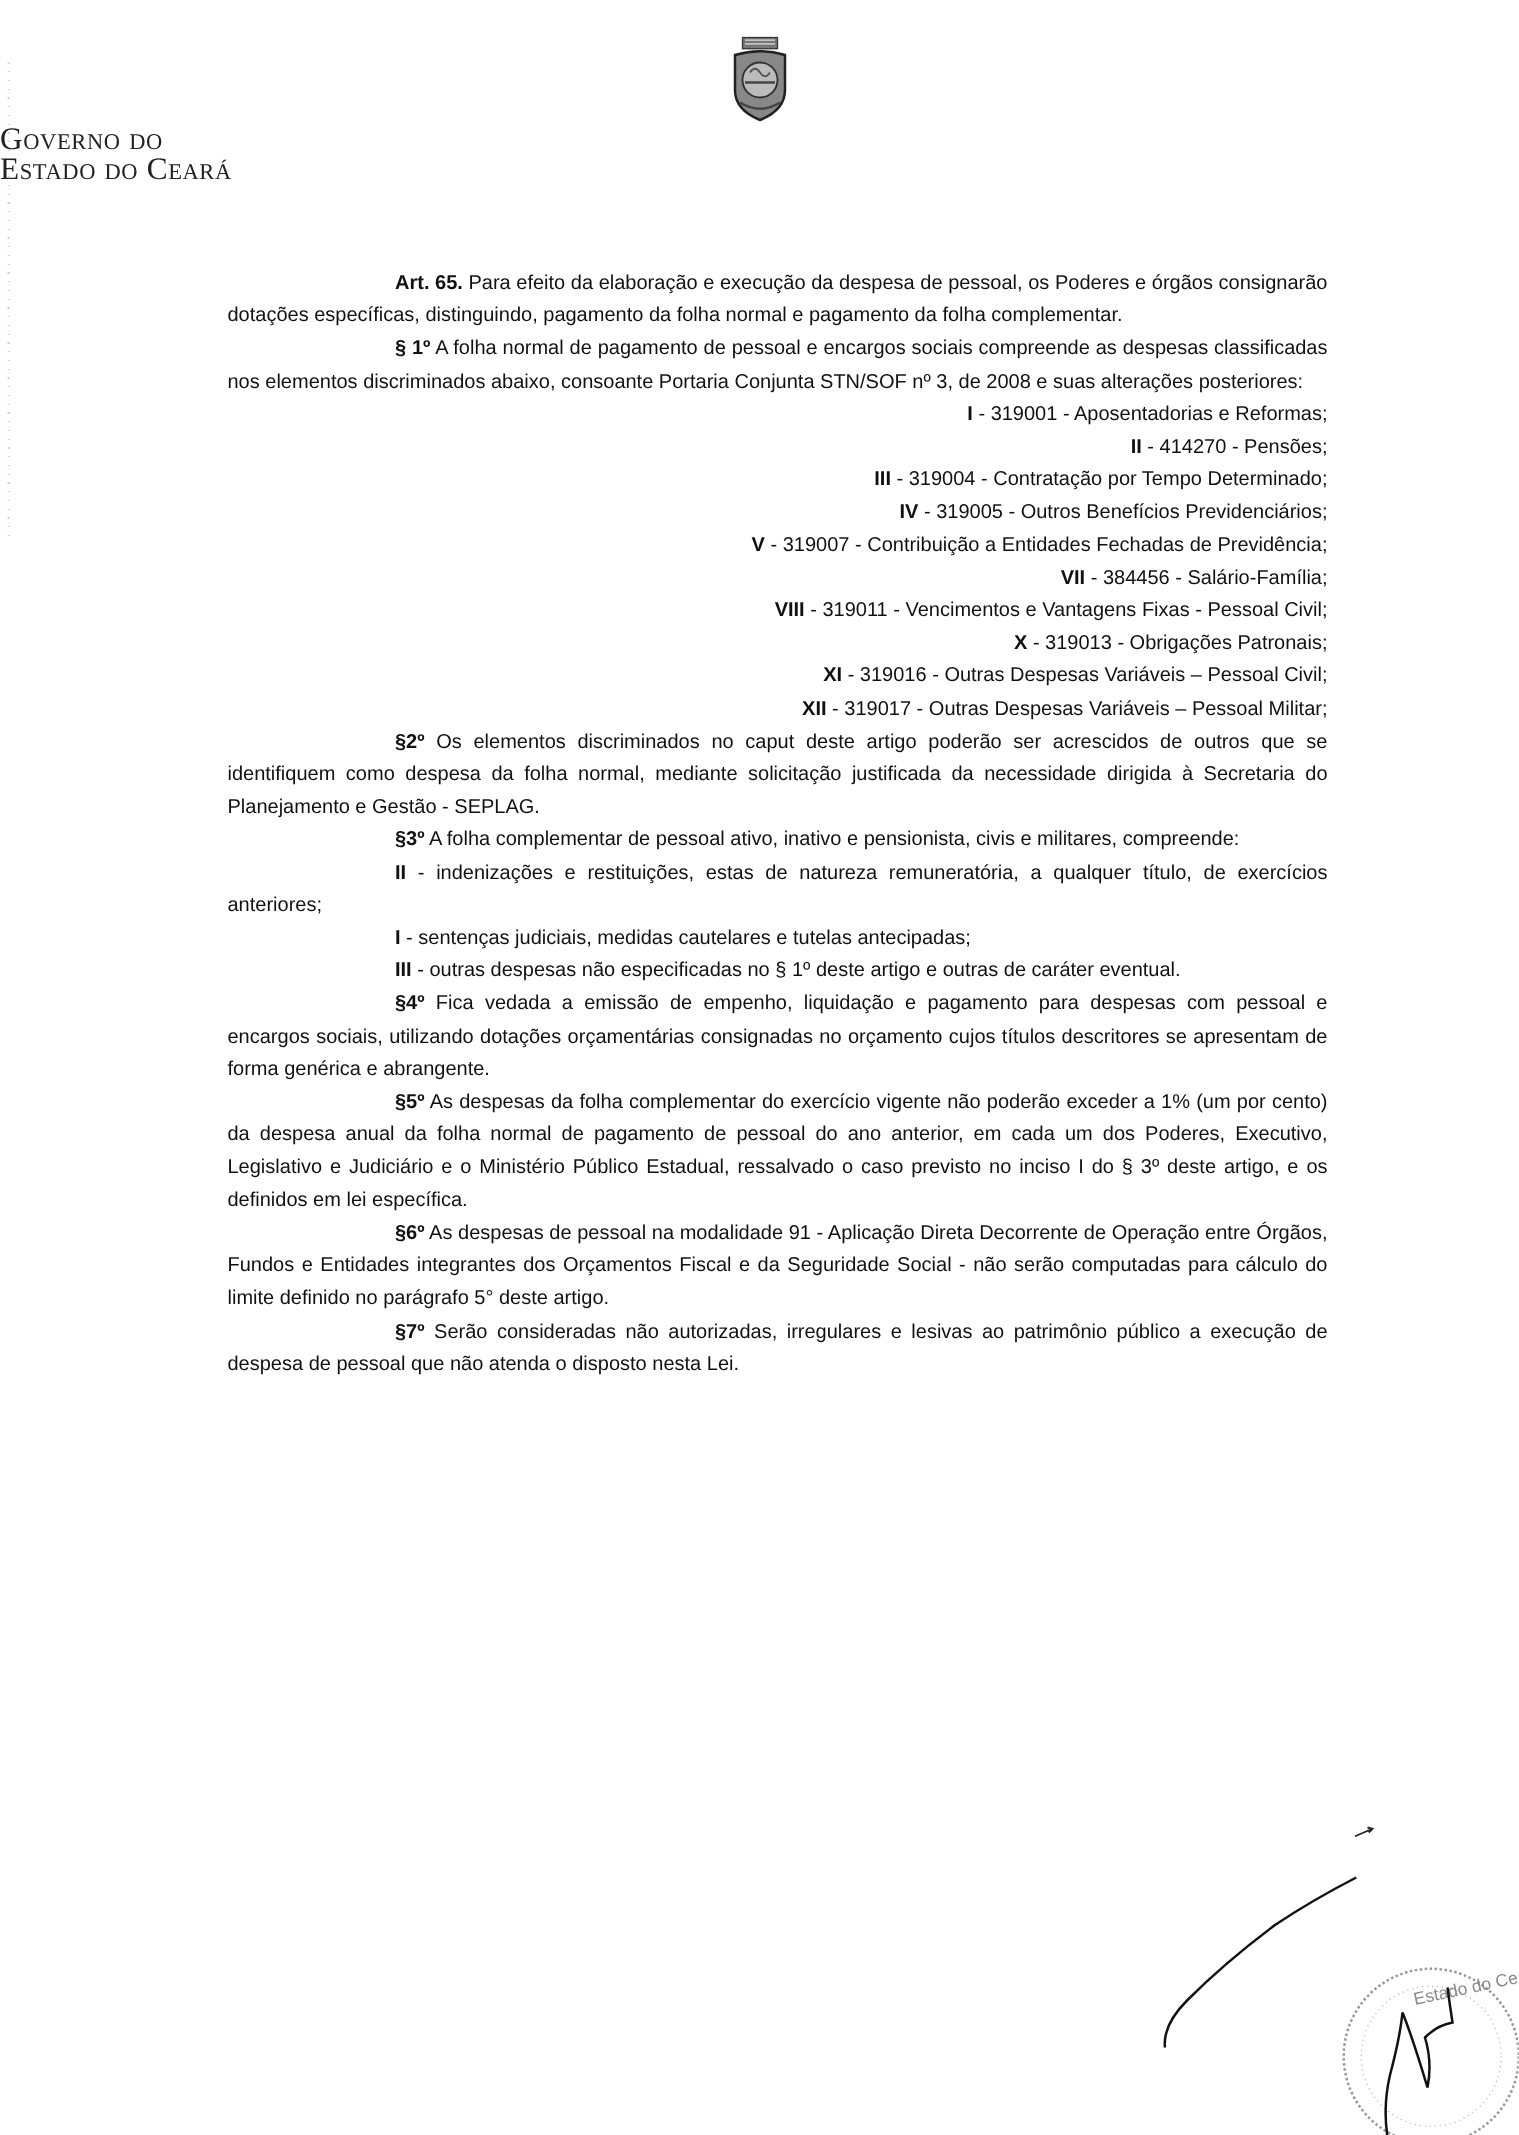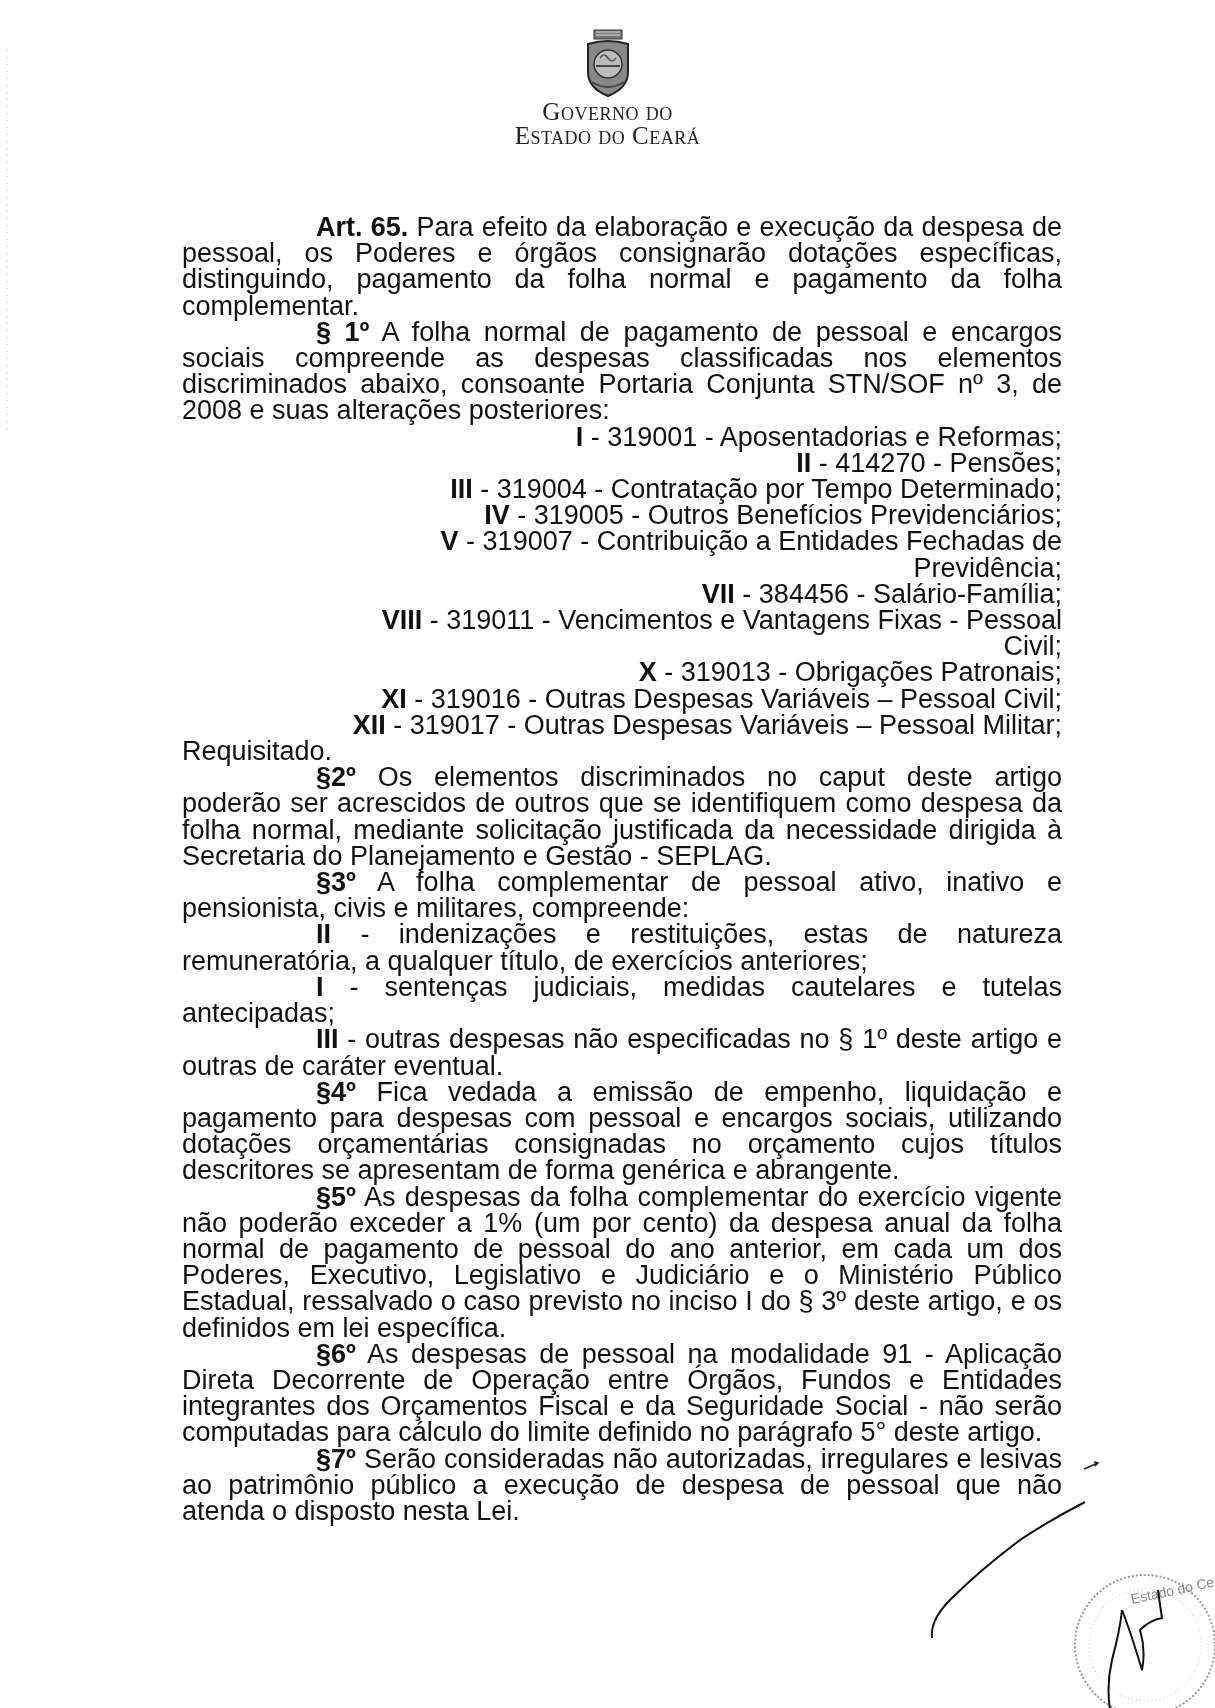--- a/index.html
+++ b/index.html
@@ -3,26 +3,26 @@
 <meta charset="utf-8">
 <style>
   html, body { margin: 0; padding: 0; background: #ffffff; }
   body {
     width: 1215px; height: 1708px; position: relative; overflow: hidden;
     font-family: "Liberation Sans", sans-serif; color: #111;
   }
   .scan-noise { position: absolute; left: 6px; top: 50px; width: 2px; height: 380px;
     background: repeating-linear-gradient(to bottom, #bbb 0 1px, transparent 1px 7px); opacity: .6; }
 
-  .header { position: absolute; left: 0; width: 1215px; top: 28px; text-align: center; }
+  .header { position: absolute; left: 0; width: 1215px; top: 28px; text-align: left; }
   .crest { display: block; margin: 0 auto; width: 52px; height: 72px; }
   .gov-line { font-family: "Liberation Serif", serif; font-size: 25px; line-height: 24px; letter-spacing: 0.5px; color: #222; font-variant: small-caps; }
 
   .doc { position: absolute; left: 182px; top: 214px; width: 880px;
-    font-size: 27px; line-height: 26.2px; }
+    font-size: 16px; line-height: 26.2px; }
   .p { margin: 0; text-align: justify; }
   .p.indent { text-indent: 134px; }
   .li { margin: 0; padding-left: 134px; text-align: right; }
   .li.j { text-align: justify; text-align-last: justify; }
   .cont { margin: 0; }
   b { font-weight: bold; }
 
   .signature { position: absolute; left: 880px; top: 1500px; width: 250px; height: 140px; }
   .seal { position: absolute; left: 1050px; top: 1560px; width: 170px; height: 160px; }
   .tick { position: absolute; left: 1082px; top: 1460px; width: 20px; height: 10px; }
@@ -56,21 +56,20 @@
     <p class="li"><b>I</b><span> - 319001 - Aposentadorias e Reformas;</span></p>
     <p class="li"><b>II</b><span> - 414270 - Pensões;</span></p>
     <p class="li"><b>III</b><span> - 319004 - Contratação por Tempo Determinado;</span></p>
     <p class="li"><b>IV</b><span> - 319005 - Outros Benefícios Previdenciários;</span></p>
     <p class="li"><b>V</b><span> - 319007 - Contribuição a Entidades Fechadas de Previdência;</span></p>
     <p class="li"><b>VII</b><span> - 384456 - Salário-Família;</span></p>
     <p class="li"><b>VIII</b><span> - 319011 - Vencimentos e Vantagens Fixas - Pessoal Civil;</span></p>
     <p class="li"><b>X</b><span> - 319013 - Obrigações Patronais;</span></p>
     <p class="li"><b>XI</b><span> - 319016 - Outras Despesas Variáveis – Pessoal Civil;</span></p>
     <p class="li"><b>XII</b><span> - 319017 - Outras Despesas Variáveis – Pessoal Militar;</span></p>
-    <p class="cont">Requisitado.</p>
   </div>
 
   <p class="p indent"><b>§2º</b><span> Os elementos discriminados no caput deste artigo poderão ser acrescidos de outros que se identifiquem como despesa da folha normal, mediante solicitação justificada da necessidade dirigida à Secretaria do Planejamento e Gestão - SEPLAG.</span></p>
 
   <p class="p indent"><b>§3º</b><span> A folha complementar de pessoal ativo, inativo e pensionista, civis e militares, compreende:</span></p>
   <p class="p indent"><b>II</b><span> - indenizações e restituições, estas de natureza remuneratória, a qualquer título, de exercícios anteriores;</span></p>
   <p class="p indent"><b>I</b><span> - sentenças judiciais, medidas cautelares e tutelas antecipadas;</span></p>
   <p class="p indent"><b>III</b><span> - outras despesas não especificadas no § 1º deste artigo e outras de caráter eventual.</span></p>
 
   <p class="p indent"><b>§4º</b><span> Fica vedada a emissão de empenho, liquidação e pagamento para despesas com pessoal e encargos sociais, utilizando dotações orçamentárias consignadas no orçamento cujos títulos descritores se apresentam de forma genérica e abrangente.</span></p>

